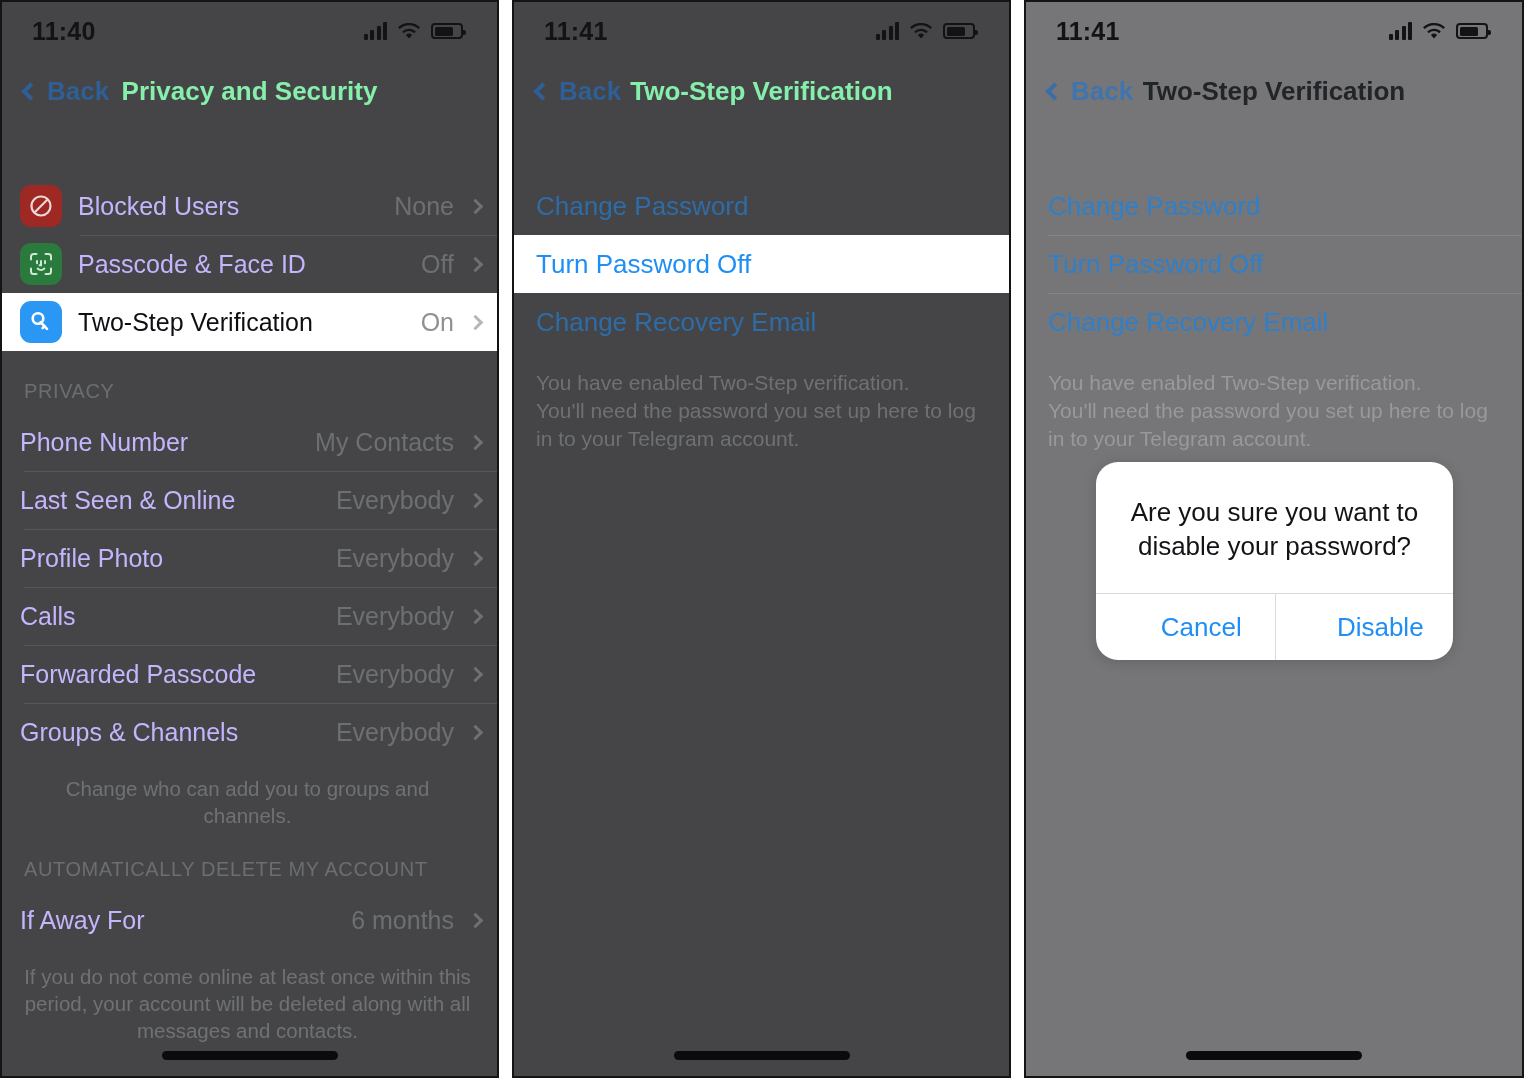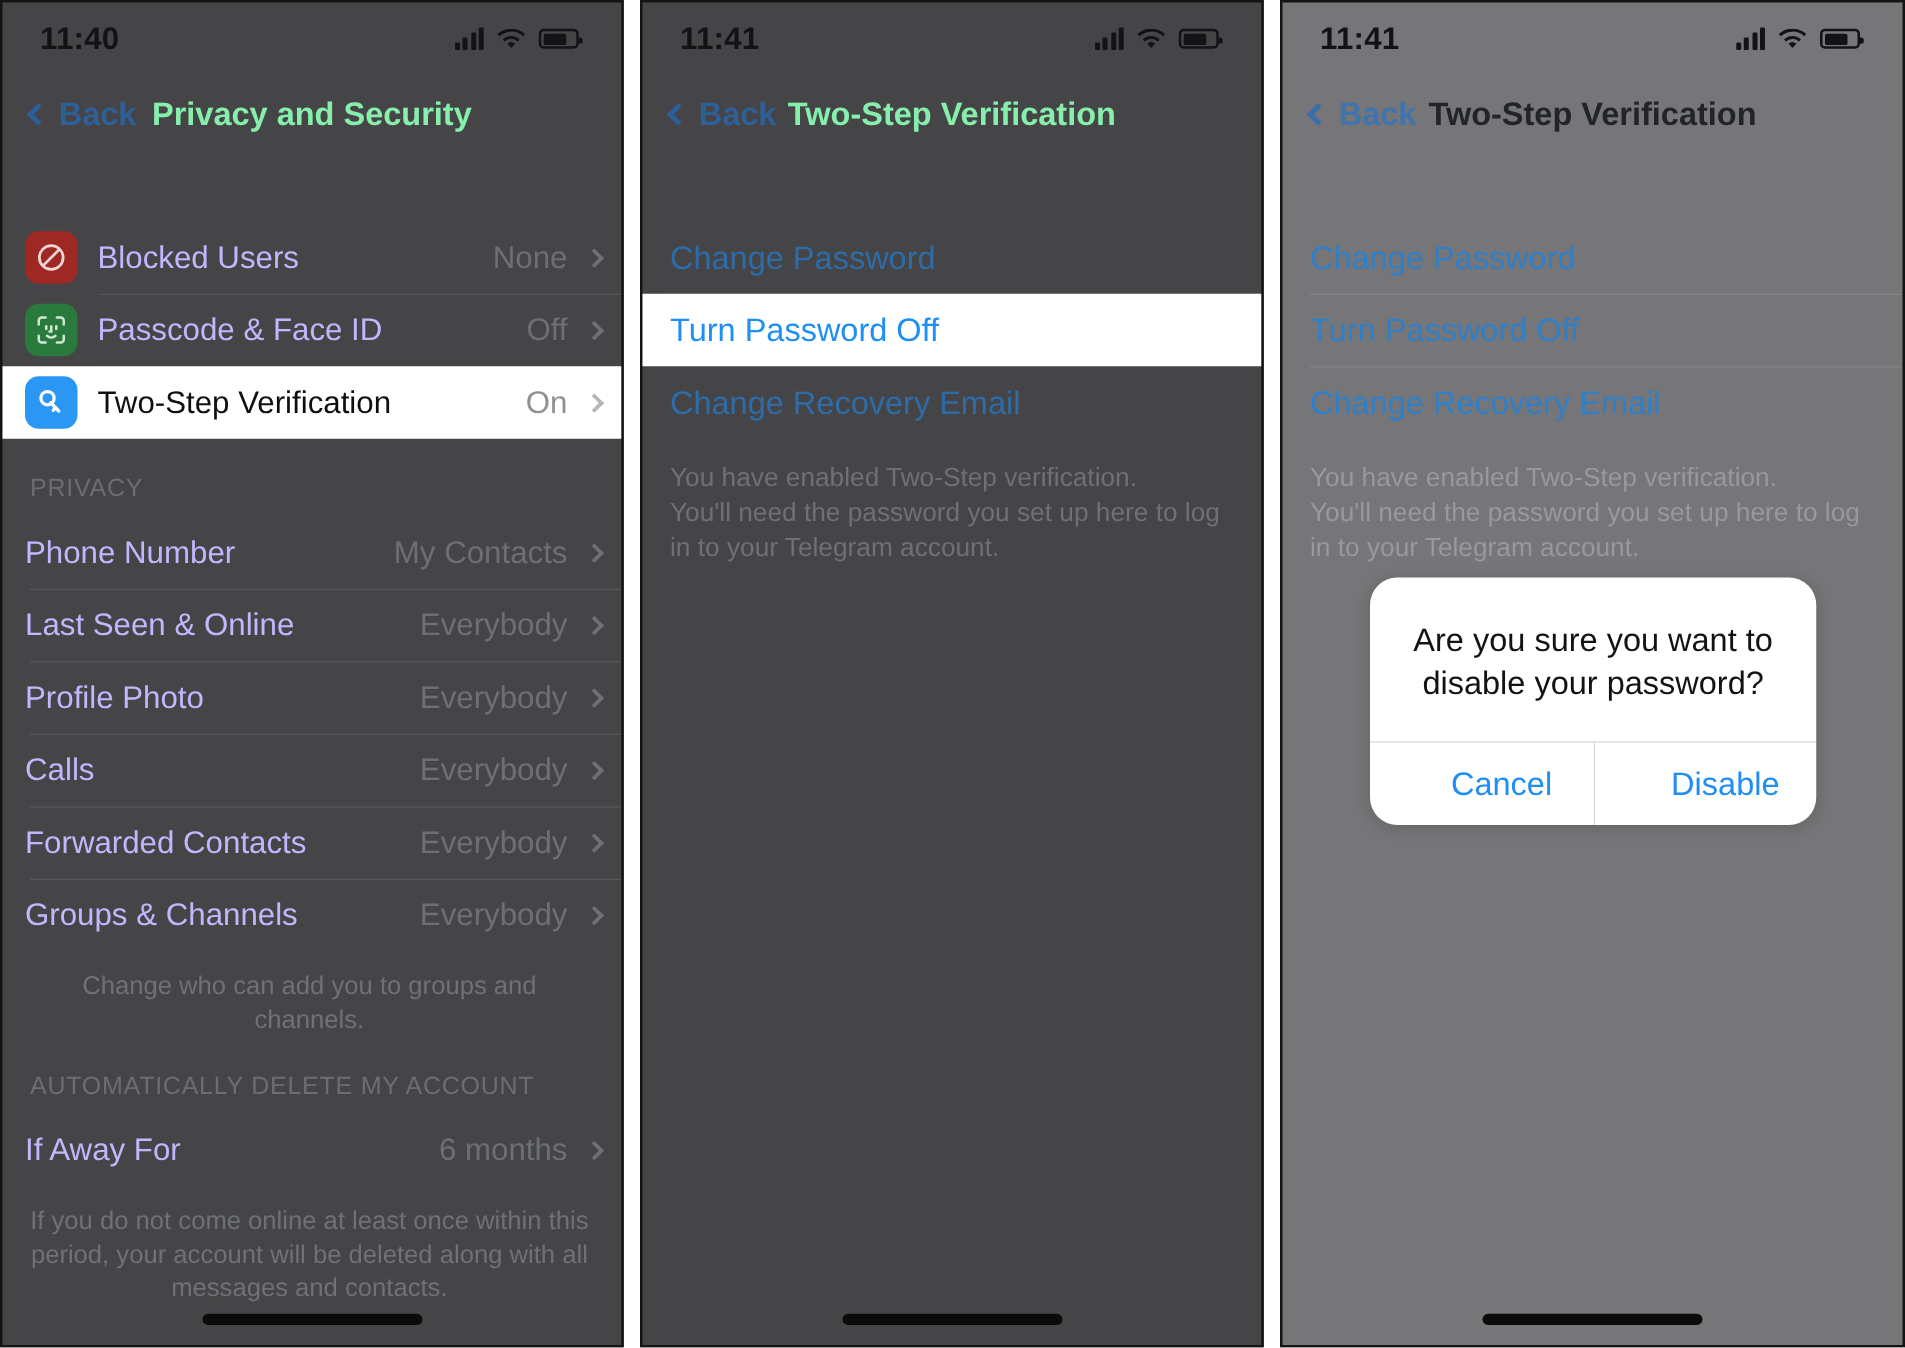--- a/index.html
+++ b/index.html
@@ -370,21 +370,21 @@
         <span class="row-label">Profile Photo</span>
         <span class="row-value">Everybody</span>
         <span class="chev-right"></span>
       </div>
       <div class="row noicon">
         <span class="row-label">Calls</span>
         <span class="row-value">Everybody</span>
         <span class="chev-right"></span>
       </div>
       <div class="row noicon">
-        <span class="row-label">Forwarded Contacts</span>
+        <span class="row-label">Forwarded Passcode</span>
         <span class="row-value">Everybody</span>
         <span class="chev-right"></span>
       </div>
       <div class="row noicon">
         <span class="row-label">Groups &amp; Channels</span>
         <span class="row-value">Everybody</span>
         <span class="chev-right"></span>
       </div>
 
       <div class="footnote">Change who can add you to groups and channels.</div>

